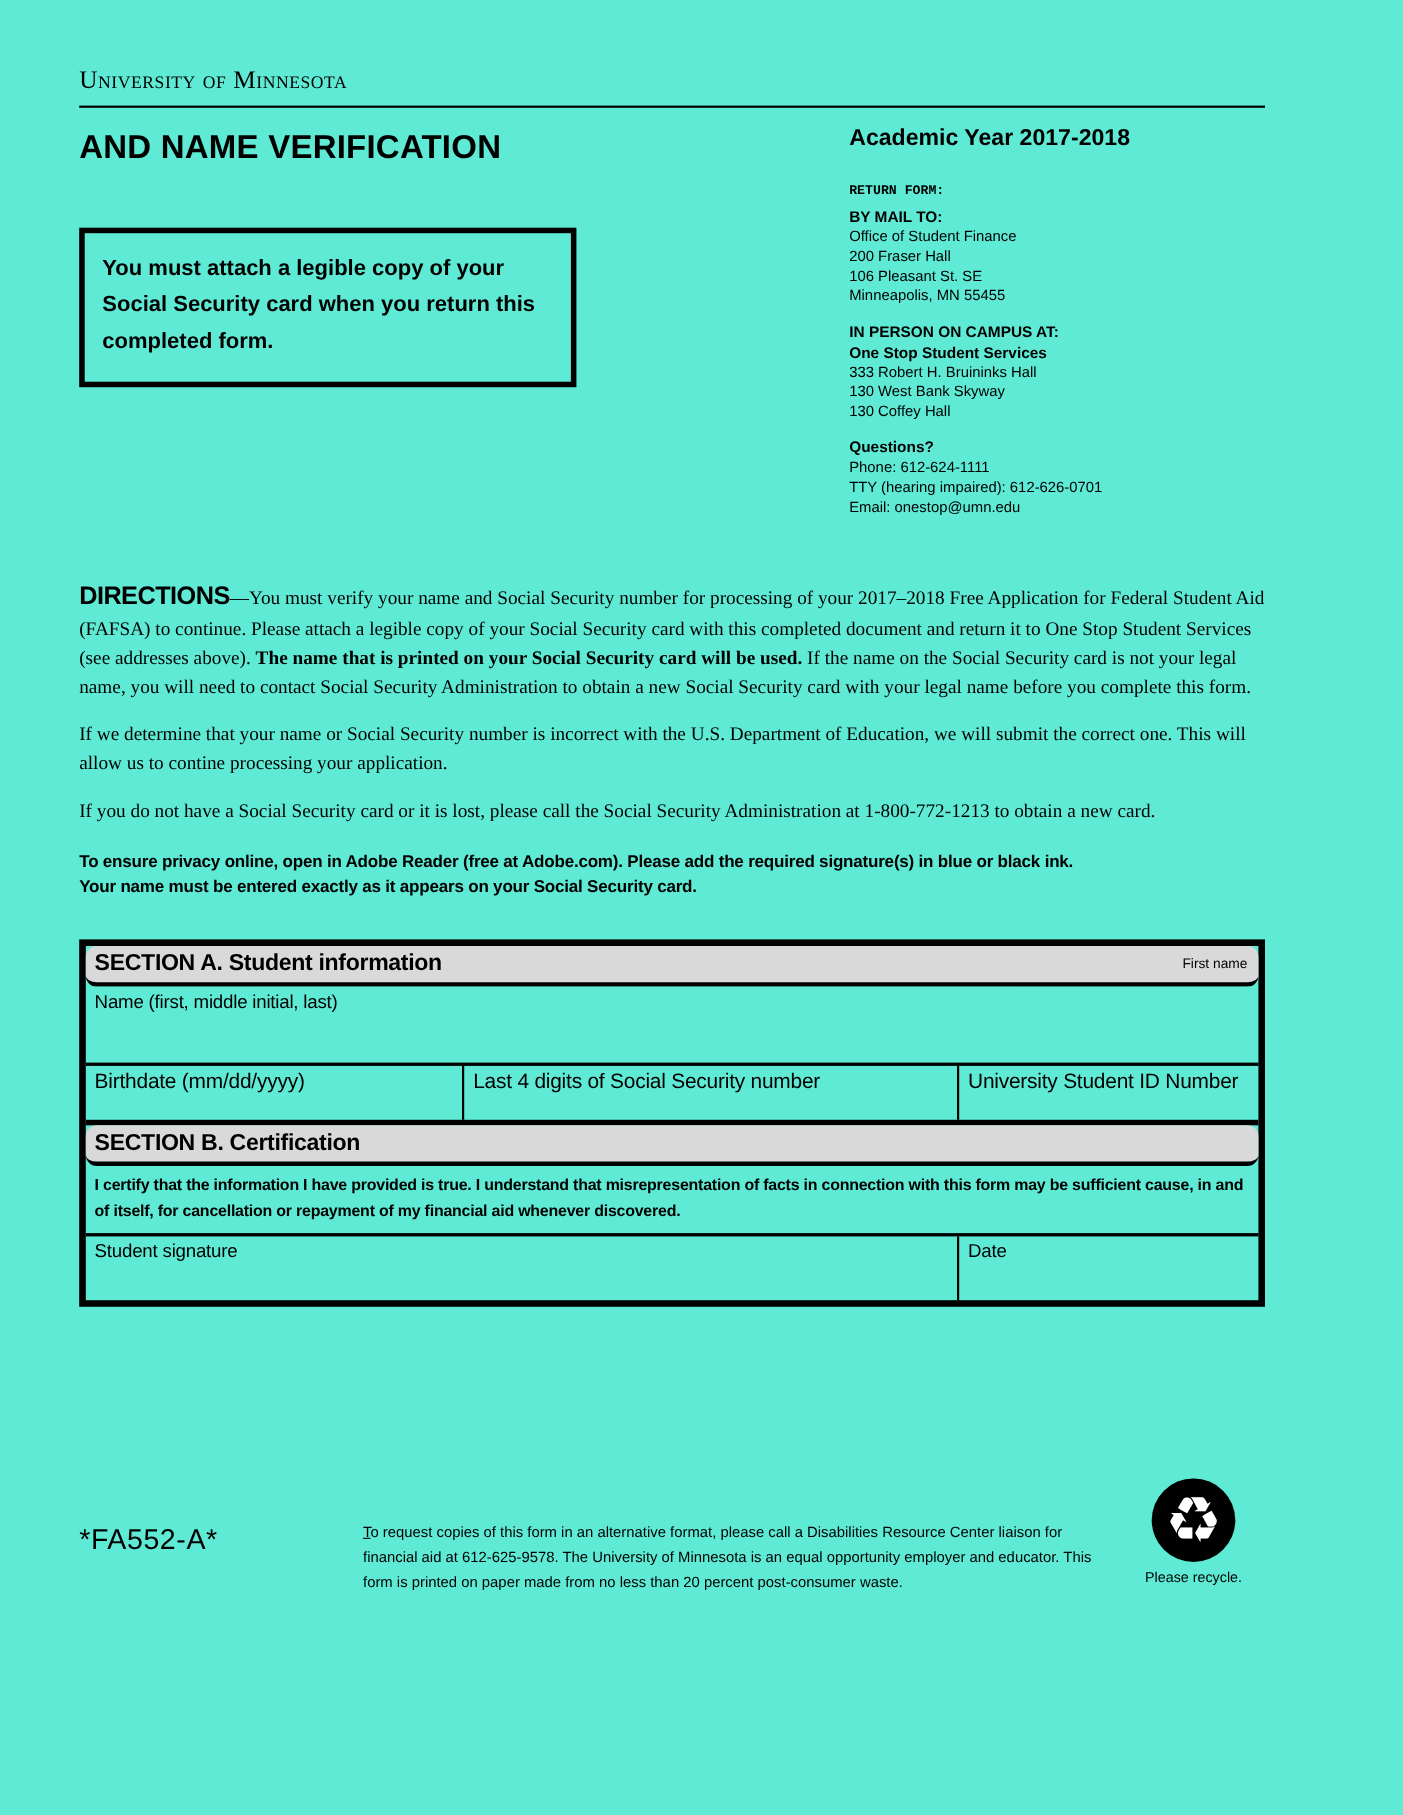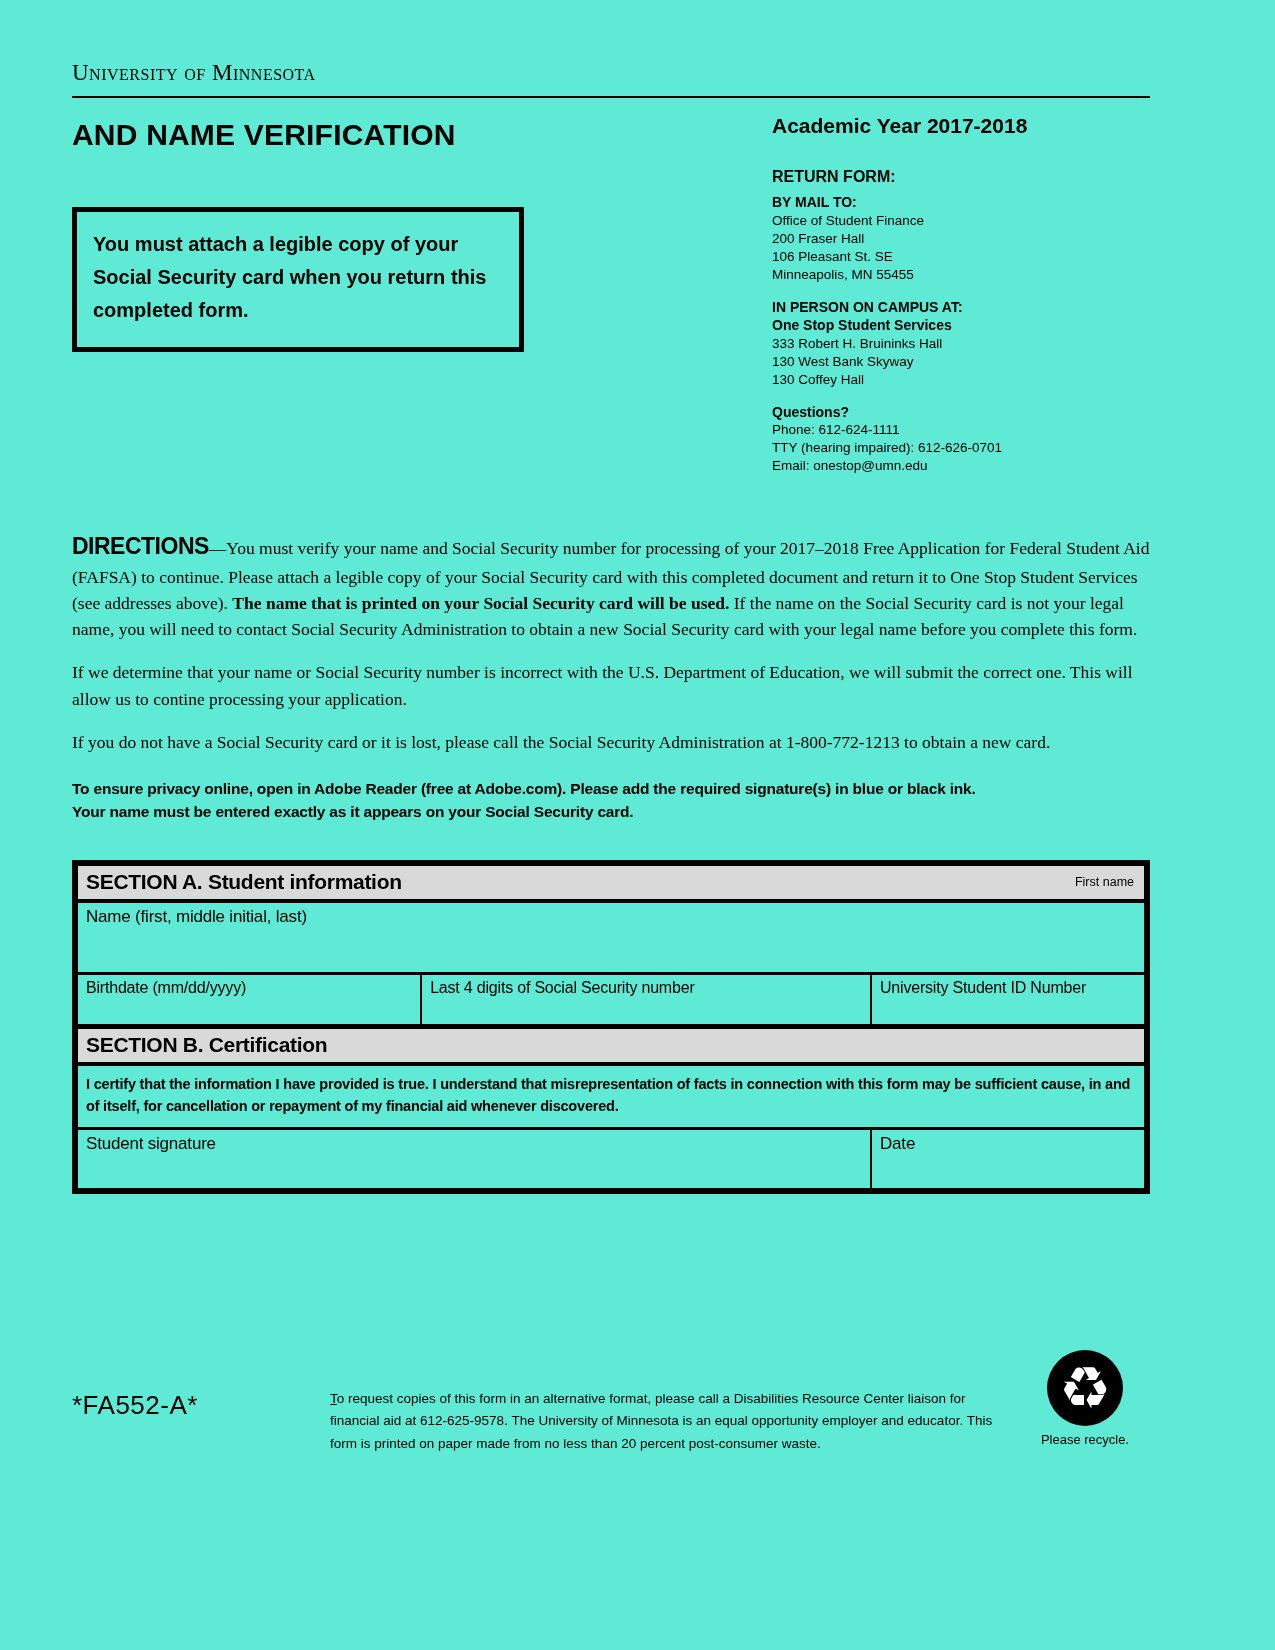--- a/index.html
+++ b/index.html
@@ -37,21 +37,21 @@
     margin-top: 48px;
     width: 452px;
     border: 5px solid #000;
     padding: 16px 18px 20px 16px;
     font-size: 20px;
     font-weight: bold;
     line-height: 1.65;
   }
   .right-col { width: 353px; font-size: 13.5px; line-height: 1.33; }
   .academic-year { font-size: 21px; font-weight: bold; margin-bottom: 26px; }
-  .rf-heading { font-size: 16px; font-weight: bold; margin-bottom: 6px; }
+  .rf-heading { font-size: 12px; font-weight: bold; margin-bottom: 6px; font-family: Liberation Mono, monospace; }
   .rf-sub { font-size: 14px; font-weight: bold; }
   .rf-block { margin-bottom: 14px; }
   .rf-line { font-size: 13.5px; }
 
   
   .directions {
     margin-top: 40px;
     font-family: "Liberation Serif", serif;
     font-size: 17.5px;
     line-height: 1.5;
@@ -73,30 +73,31 @@
     letter-spacing: -0.2px;
   }
 
   
   .form-table { margin-top: 36px; border: 6px solid #000; }
   .sec-bar {
     background: #d9d9d9;
     display: flex; justify-content: space-between; align-items: center;
     padding: 4px 10px 5px 8px;
     border-bottom: 4px solid #000;
+    border-radius: 10px;
   }
   .sec-title { font-size: 21px; font-weight: bold; letter-spacing: -0.3px; }
   .sec-corner { font-size: 12.5px; }
   .row-name {
     height: 72px; padding: 4px 8px;
     font-size: 17px; letter-spacing: -0.2px;
     border-bottom: 3px solid #000;
   }
   .row-fields { display: flex; height: 54px; border-bottom: 5px solid #000; }
-  .row-fields .cell { padding: 4px 8px; font-size: 16px; letter-spacing: -0.2px; }
+  .row-fields .cell { padding: 4px 8px; font-size: 19px; letter-spacing: -0.2px; }
   .cell-birthdate { width: 32.1%; }
   .cell-ssn { width: 42.2%; border-left: 2px solid #000; }
   .cell-uid { width: 25.7%; border-left: 2px solid #000; }
   .sec-bar-b { border-bottom: 4px solid #000; }
   .cert-block {
     padding: 7px 10px 9px 8px;
     font-size: 14.5px; font-weight: bold; line-height: 1.55;
     letter-spacing: -0.2px;
     border-bottom: 3px solid #000;
   }

